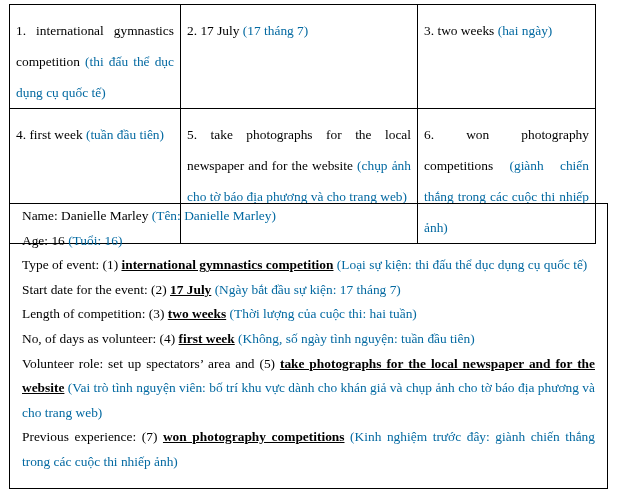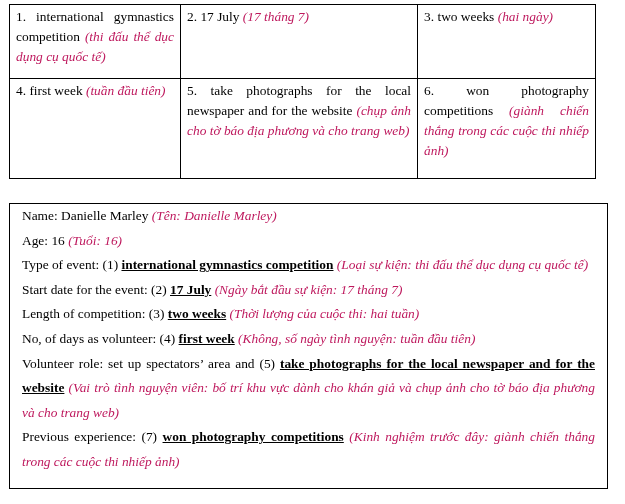--- a/index.html
+++ b/index.html
@@ -1,23 +1,23 @@
 <!DOCTYPE html>
 <html><head>
 <meta charset="utf-8">
 <style>
   html, body { margin: 0; padding: 0; background: #ffffff; }
   body { width: 625px; height: 504px; position: relative; overflow: hidden;
          font-family: "Liberation Serif", "DejaVu Serif", serif; font-size: 13.4px; color: #000; }
-  .vi { font-style: italic; color: #be185d; }
+  .vi { color: #0369a1; }
   .ans { font-weight: bold; text-decoration: underline; }
   table.answers { position: absolute; left: 9px; top: 4px; width: 587px; height: 175px;
                   border-collapse: collapse; table-layout: fixed; }
-  table.answers td { border: 1.3px solid #000; vertical-align: top; padding: 2px 6px 0 6px;
-                     line-height: 20px; text-align: justify; margin-top: 8px; }
+  table.answers td { border: 1.3px solid #000; vertical-align: top; padding: 10px 6px 0 6px;
+                     line-height: 31px; text-align: justify; margin-top: 8px; }
   table.answers td.c1 { width: 158px; }
   table.answers td.c2 { width: 224px; }
   table.answers tr.r1 { height: 74px; }
   table.answers tr.r2 { height: 100px; }
   .profile { position: absolute; left: 9px; top: 203px; width: 573px; height: 284px;
              border: 1.3px solid #000; padding: 0 12px; }
   .profile p { margin: 0; line-height: 24.6px; text-align: justify; }
 </style>
 </head>
 <body>

